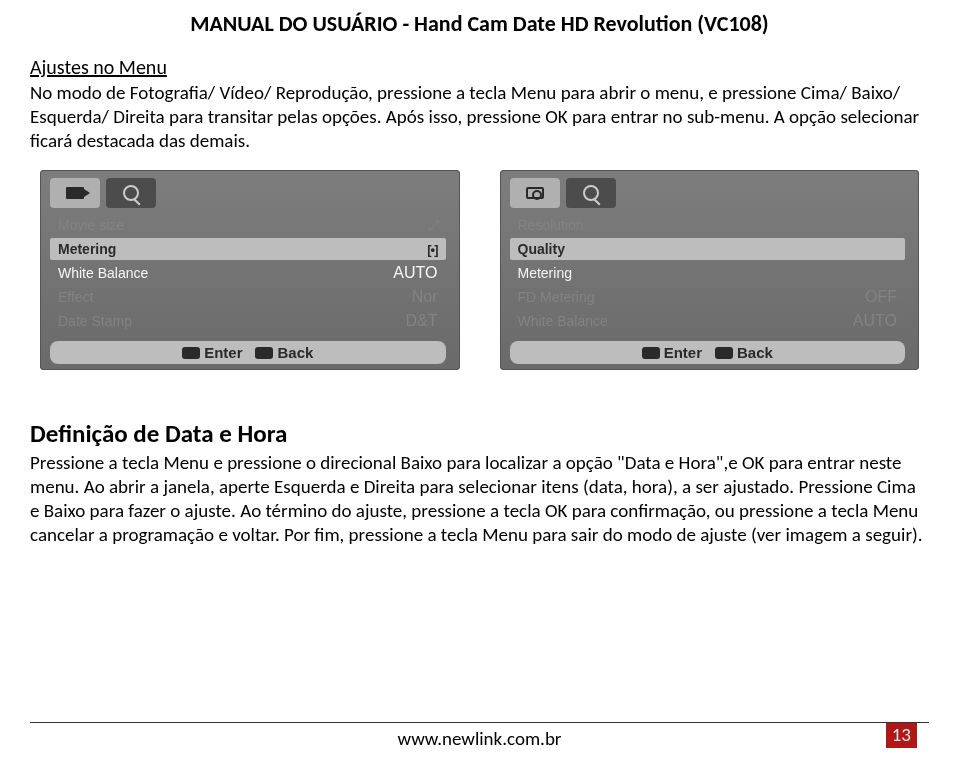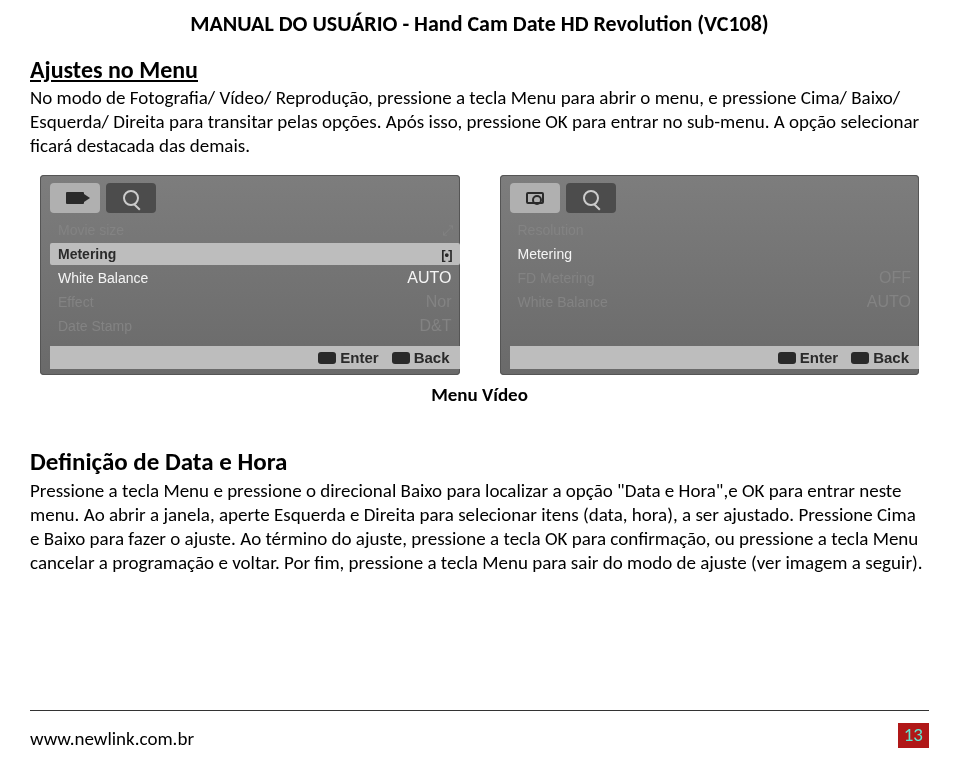--- a/index.html
+++ b/index.html
@@ -13,43 +13,43 @@
     color: #000;
   }
   .header-title {
     text-align: center;
     font-size: 22px;
     font-weight: bold;
     margin-bottom: 18px;
     margin-top: 2px;
   }
   .section-heading {
-    font-size: 24px;
-    font-weight: bold;
+    font-size: 20px;
+    font-weight: normal;
     text-decoration: underline;
     margin-bottom: 2px;
   }
   .body-text {
     font-size: 19px;
     line-height: 1.25;
     margin-bottom: 10px;
   }
   .screenshots-row {
     display: flex;
     justify-content: space-between;
     gap: 40px;
     margin-top: 18px;
     margin-bottom: 8px;
     padding: 0 10px;
   }
   .menu-screenshot {
     flex: 1;
     background: linear-gradient(180deg, #7d7d7d 0%, #6a6a6a 100%);
     border-radius: 4px;
-    padding: 8px 0 6px 10px;
+    padding: 8px 14px 6px 10px;
     height: 200px;
     display: flex;
     flex-direction: column;
     color: #e9e9e9;
     font-family: Arial, sans-serif;
     box-shadow: inset 0 0 0 1px #555;
   }
   .menu-tabs {
     display: flex;
     gap: 6px;
@@ -91,25 +91,25 @@
   .menu-item-row.highlight {
     background: #bdbdbd;
     color: #2a2a2a;
     border-radius: 2px;
     font-weight: bold;
   }
   .menu-item-row.white { color: #f5f5f5; }
   .menu-item-value { font-size: 16px; min-width: 40px; text-align: right; }
   .menu-footer {
     display: flex;
-    justify-content: flex-end;
+    justify-content: center;
     align-items: center;
     background: #bdbdbd;
     color: #2a2a2a;
-    border-radius: 0;
+    border-radius: 8px;
     padding: 3px 10px;
     font-size: 15px;
     font-weight: bold;
     margin-top: 4px;
     gap: 13px;
   }
   .menu-footer span { display: flex; align-items: center; gap: 4px; }
   .key-icon {
     display: inline-block;
     width: 18px;
@@ -130,33 +130,34 @@
     font-size: 25px;
     font-weight: bold;
     margin-bottom: 2px;
   }
   .footer {
     position: absolute;
     bottom: 10px;
     left: 30px;
     right: 30px;
     border-top: 1px solid #333;
-    padding-top: 16px;
-    display: flex;
+    padding-top: 4px;
+    display: flex;
+    justify-content: center;
     align-items: center;
   }
   .footer-url {
     font-size: 19px;
   }
   .page-number {
     position: absolute;
-    right: 0;
+    right: 12px;
     bottom: 2px;
     background: #b01818;
-    color: #5eead4;
+    color: #e5e5e5;
     font-size: 19px;
     padding: 1px 6px;
     line-height: 1.2;
   }
   .cam-icon {
     width: 18px; height: 12px;
     display: inline-block;
     position: relative;
     background: currentColor;
     border-radius: 1px;
@@ -262,20 +263,24 @@
         </div>
       <div class="menu-tab inactive">
           <span class="wrench-icon"></span>
         </div>
     </div>
     <div class="menu-items">
       <div class="menu-item-row dimmed">
         <span>Resolution</span>
         <span class="menu-item-value"></span>
       </div>
+      <div class="menu-item-row highlight">
+        <span>Quality</span>
+        <span class="menu-item-value"></span>
+      </div>
       <div class="menu-item-row white">
         <span>Metering</span>
         <span class="menu-item-value"></span>
       </div>
       <div class="menu-item-row dimmed">
         <span>FD Metering</span>
         <span class="menu-item-value">OFF</span>
       </div>
       <div class="menu-item-row dimmed">
         <span>White Balance</span>
@@ -290,21 +295,20 @@
       <span>
           <span class="key-icon"></span>
           <span>Back</span>
         </span>
     </div>
   </div>
 
 </div>
 
 <div class="captions-row">
-  <div>Menu Vídeo</div>
 </div>
 
 <div class="section-heading-2">Definição de Data e Hora</div>
 <div class="body-text">Pressione a tecla Menu e pressione o direcional Baixo para localizar a opção "Data e Hora",e OK para entrar neste menu. Ao abrir a janela, aperte Esquerda e Direita para selecionar itens (data, hora), a ser ajustado. Pressione Cima e Baixo para fazer o ajuste. Ao término do ajuste, pressione a tecla OK para confirmação, ou pressione a tecla Menu cancelar a programação e voltar. Por fim, pressione a tecla Menu para sair do modo de ajuste (ver imagem a seguir).</div>
 
 <div class="footer">
   <div class="footer-url">www.newlink.com.br</div>
   <div class="page-number">13</div>
 </div>
 

